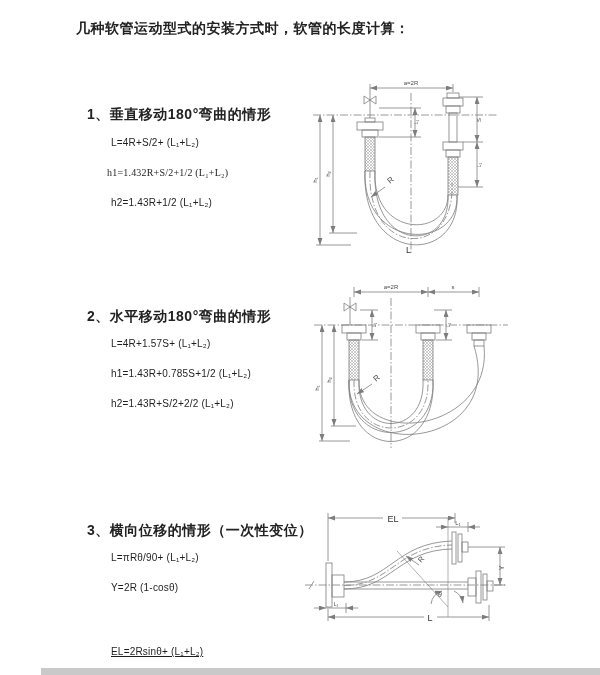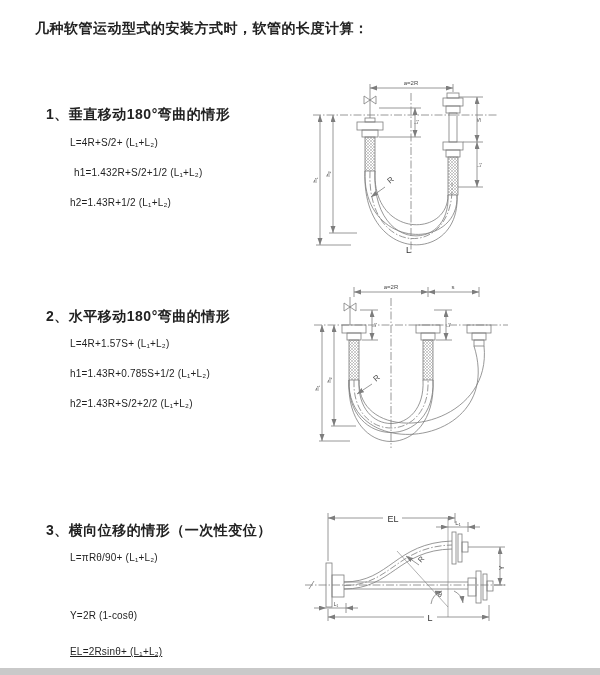--- a/index.html
+++ b/index.html
@@ -1,48 +1,48 @@
 <!DOCTYPE html>
 <html><head>
 <meta charset="utf-8">
 <style>
   html,body{margin:0;padding:0;}
   body{
     width:600px;height:675px;position:relative;background:#ffffff;
     font-family:"Liberation Sans", sans-serif;overflow:hidden;
   }
-  .abs{position:absolute;}
+  .abs{position:absolute;margin-left:41px;}
   .title{left:35px;top:20px;font-size:14px;font-weight:bold;color:#222;letter-spacing:0.5px;}
   .heading{font-size:14px;font-weight:bold;color:#222;letter-spacing:0.5px;}
   .formula{font-size:10px;color:#1f1f1f;letter-spacing:0.2px;}
   svg{position:absolute;overflow:visible;}
   svg text{font-family:"Liberation Sans", sans-serif;fill:#4a4a4a;}
   .dimtext{font-size:6px;}
   .dimtext-sm{font-size:5px;}
   .biglabel{font-size:9px;fill:#333;}
   .bottom-strip{left:0;top:668px;width:600px;height:7px;background:#c9c9c9;}
 </style>
 </head>
 <body>
 
 <div class="abs title">几种软管运动型式的安装方式时，软管的长度计算：</div>
 
 <div class="abs heading" style="left:46px;top:106px;">1、垂直移动180°弯曲的情形</div>
 <div class="abs formula" style="left:70px;top:137px;">L=4R+S/2+ (L₁+L₂)</div>
-<div class="abs formula" style="left:74px;top:167px;">h1=1.432R+S/2+1/2 (L₁+L₂)</div>
+<div class="abs formula" style="left:66px;top:167px;font-family:Liberation Serif, serif;">h1=1.432R+S/2+1/2 (L₁+L₂)</div>
 <div class="abs formula" style="left:70px;top:197px;">h2=1.43R+1/2 (L₁+L₂)</div>
 
 <div class="abs heading" style="left:46px;top:308px;">2、水平移动180°弯曲的情形</div>
 <div class="abs formula" style="left:70px;top:338px;">L=4R+1.57S+ (L₁+L₂)</div>
 <div class="abs formula" style="left:70px;top:368px;">h1=1.43R+0.785S+1/2 (L₁+L₂)</div>
 <div class="abs formula" style="left:70px;top:398px;">h2=1.43R+S/2+2/2 (L₁+L₂)</div>
 
 <div class="abs heading" style="left:46px;top:522px;">3、横向位移的情形（一次性变位）</div>
 <div class="abs formula" style="left:70px;top:552px;">L=πRθ/90+ (L₁+L₂)</div>
-<div class="abs formula" style="left:70px;top:610px;">Y=2R (1-cosθ)</div>
+<div class="abs formula" style="left:70px;top:582px;">Y=2R (1-cosθ)</div>
 <div class="abs formula" style="left:70px;top:646px;text-decoration:underline;">EL=2Rsinθ+ (L₁+L₂)</div>
 
 <svg style="left:305px;top:75px;" width="200" height="185" viewBox="0 0 200 185">
   <defs>
     <marker id="d1e" markerWidth="8" markerHeight="6" refX="7" refY="2.5" orient="auto" markerUnits="userSpaceOnUse">
       <path d="M0,0 L7,2.5 L0,5 Z" fill="#7d7d7d"></path>
     </marker>
     <marker id="d1s" markerWidth="8" markerHeight="6" refX="7" refY="2.5" orient="auto-start-reverse" markerUnits="userSpaceOnUse">
       <path d="M0,0 L7,2.5 L0,5 Z" fill="#7d7d7d"></path>
     </marker>

